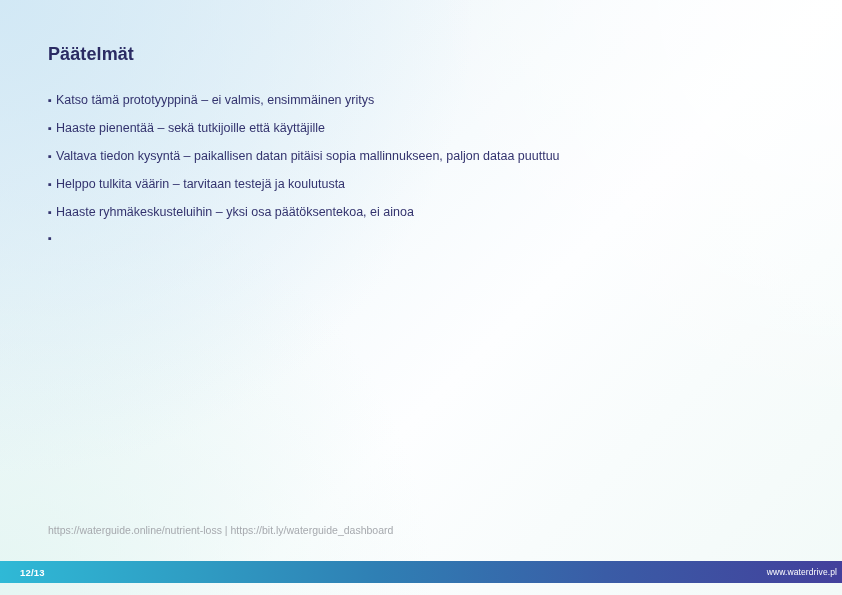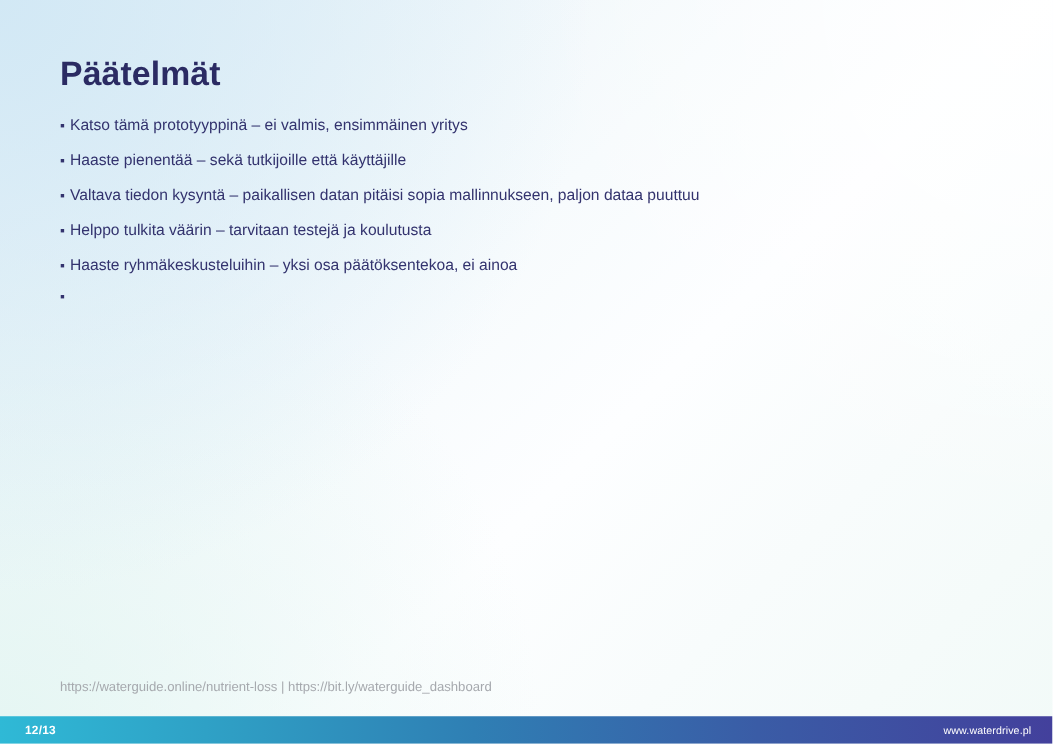--- a/index.html
+++ b/index.html
@@ -44,21 +44,21 @@
 
   .content {
     position: relative;
     z-index: 2;
   }
 
   .slide-title {
     position: absolute;
     left: 48px;
     top: 44px;
-    font-size: 27px;
+    font-size: 18px;
     font-weight: bold;
     color: #2b2b63;
     letter-spacing: 0.1px;
     white-space: nowrap;
     text-align: right;
   }
 
   .bullet-list {
     position: absolute;
     left: 48px;
@@ -85,49 +85,49 @@
     color: #33336e;
   }
 
   .bullet-text {
     display: inline-block;
   }
 
   .source-line {
     position: absolute;
     left: 48px;
-    top: 544px;
+    top: 524px;
     font-size: 10.5px;
     color: #a6a9ae;
     white-space: nowrap;
   }
 
   .bottom-bar {
     position: absolute;
     left: 0;
     right: 0;
-    bottom: 0;
+    bottom: 12px;
     height: 22px;
     background: linear-gradient(90deg, #2fb9d6 0%, #2f9ec4 22%, #2f7fb4 45%, #3a5ca6 72%, #43409c 100%);
     display: flex;
     align-items: center;
     justify-content: space-between;
     z-index: 3;
   }
 
   .page-number {
     margin-left: 20px;
     font-size: 9.5px;
     font-weight: bold;
     color: #ffffff;
     letter-spacing: 0.2px;
   }
 
   .site-url {
-    margin-right: 17px;
+    margin-right: 5px;
     font-size: 8.5px;
     color: #ffffff;
     letter-spacing: 0.1px;
     text-align: right;
   }
 </style>
 </head>
 <body>
 
 <div class="slide">

